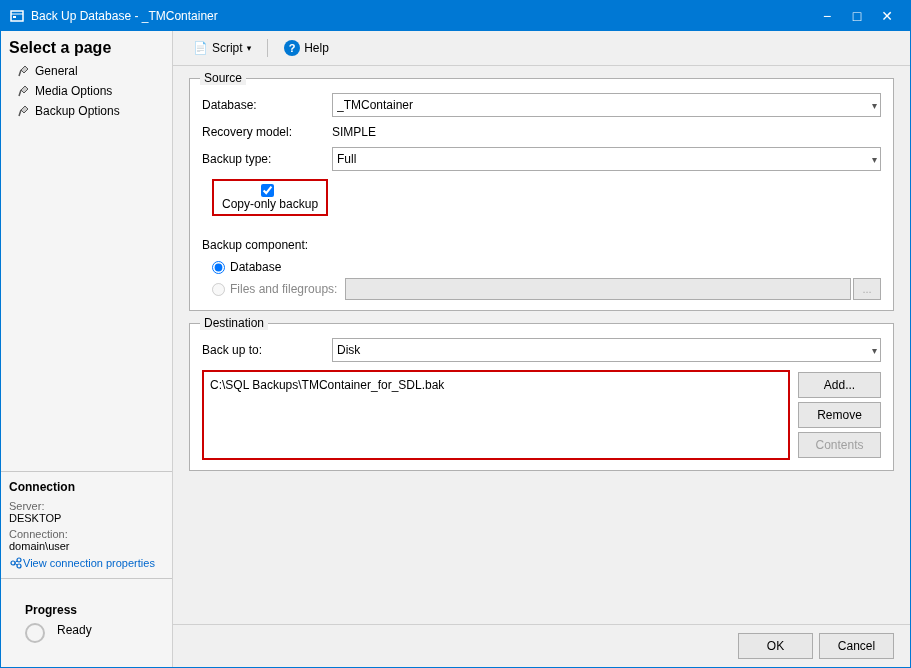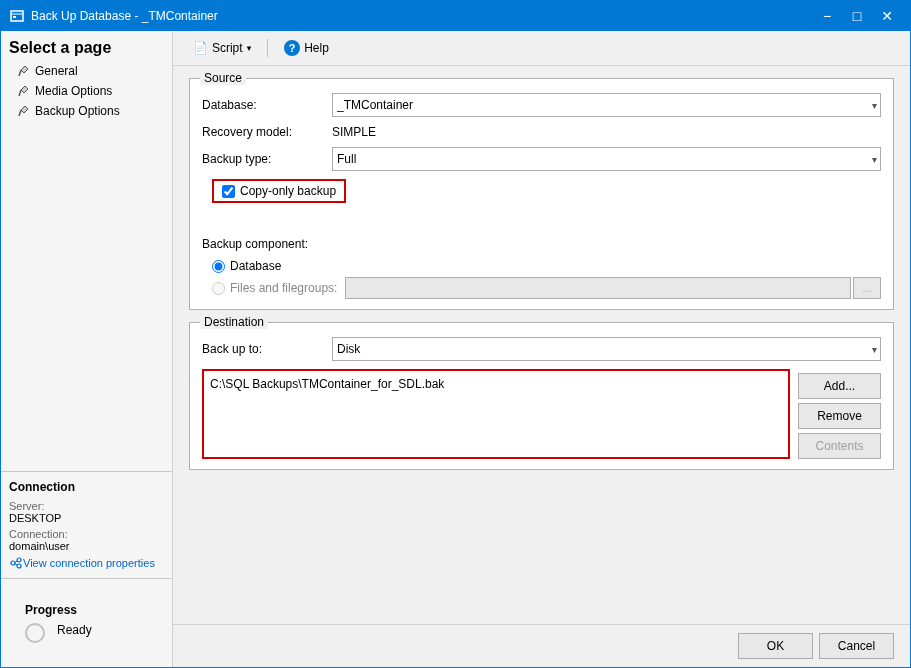--- a/index.html
+++ b/index.html
@@ -235,24 +235,25 @@
     .text-display {
       font-size: 12px;
       color: #000;
       padding: 2px 0;
     }
 
     
     .checkbox-row {
       display: flex;
       align-items: center;
-      margin-bottom: 24px;
+      margin-bottom: 12px;
       padding: 3px 6px;
       border: 2px solid #cc0000;
       display: inline-flex;
+      flex-direction: column;
     }
 
     .checkbox-row input[type="checkbox"] {
       margin-right: 5px;
     }
 
     .radio-row {
       display: flex;
       align-items: center;
       margin-bottom: 4px;
@@ -290,21 +291,21 @@
       background: #e8e8e8;
       cursor: pointer;
       font-size: 11px;
       margin-left: 2px;
     }
 
     
     .dest-list-area {
       display: flex;
       gap: 8px;
-      align-items: flex-end;
+      align-items: center;
       border-radius: 19px;
     }
 
     .dest-list {
       flex: 1;
       border: 2px solid #cc0000;
       min-height: 90px;
       background: white;
       font-size: 12px;
       padding: 4px;

